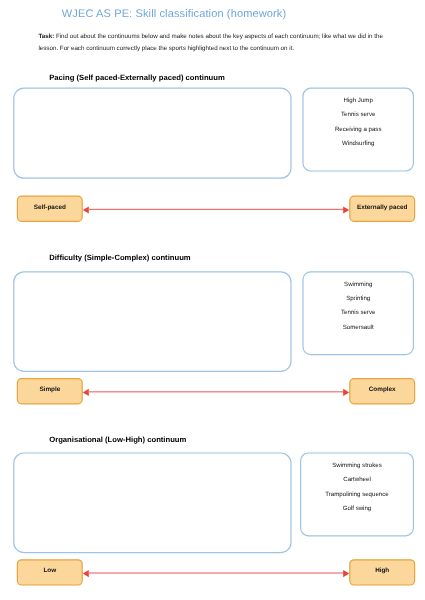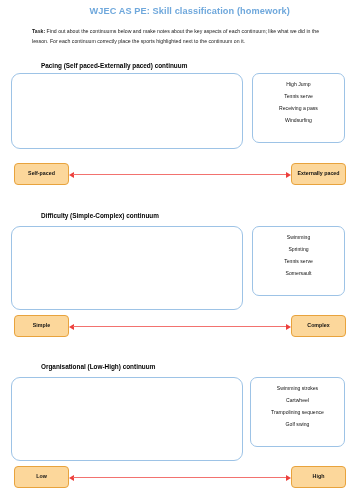--- a/index.html
+++ b/index.html
@@ -22,26 +22,25 @@
     height: 500px;
     box-sizing: border-box;
   }
 
   
   .doc-title {
     position: absolute;
     left: 0;
     top: 6px;
     width: 290px;
-    text-align: right;
+    text-align: center;
     font-size: 9.2px;
     color: #6fa8dc;
     letter-spacing: 0.1px;
     white-space: nowrap;
-    font-weight: bold;
   }
 
   
   .task-block {
     position: absolute;
     left: 32px;
     top: 27px;
     width: 294px;
     font-size: 5.2px;
     line-height: 1.85;

